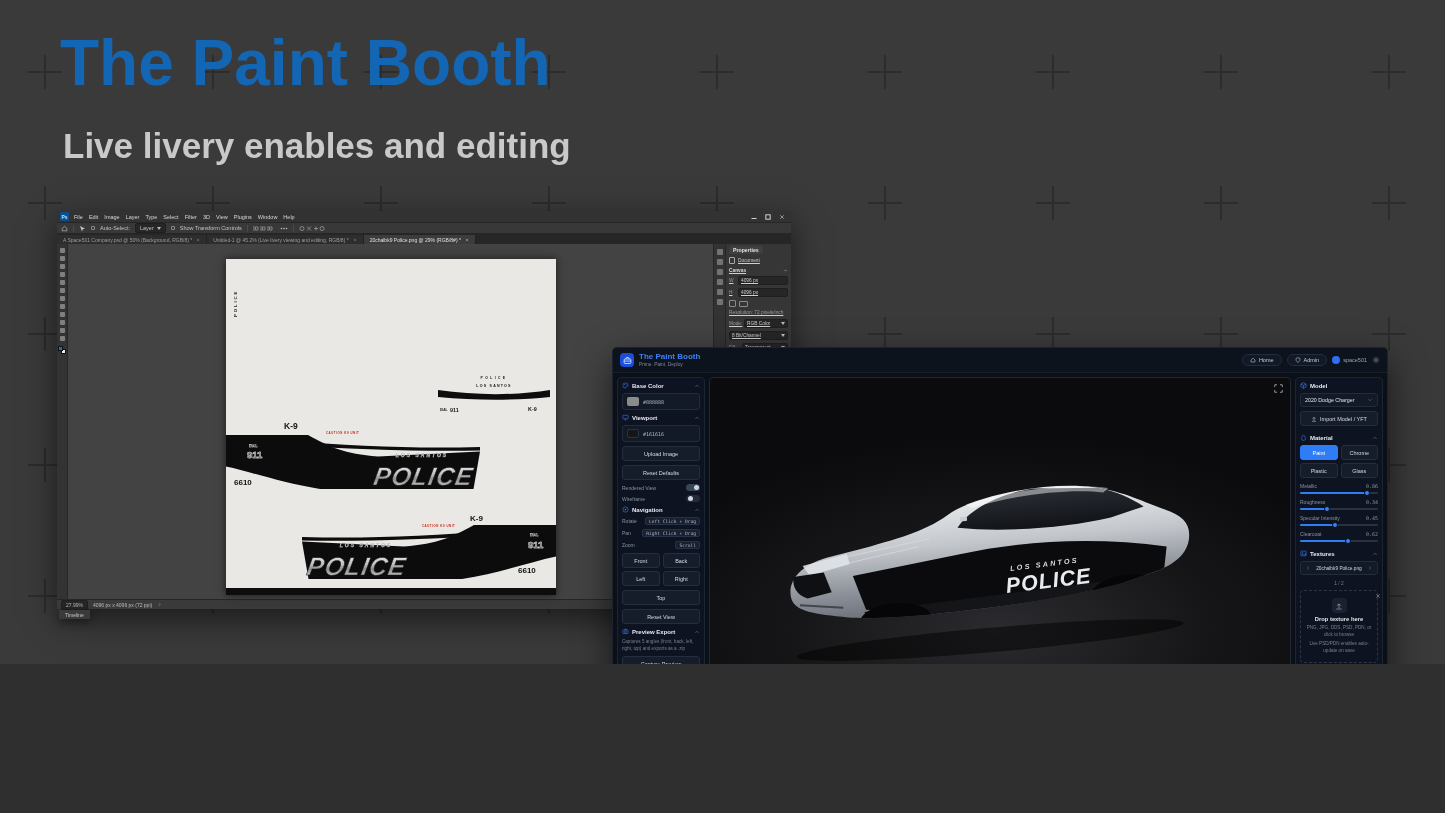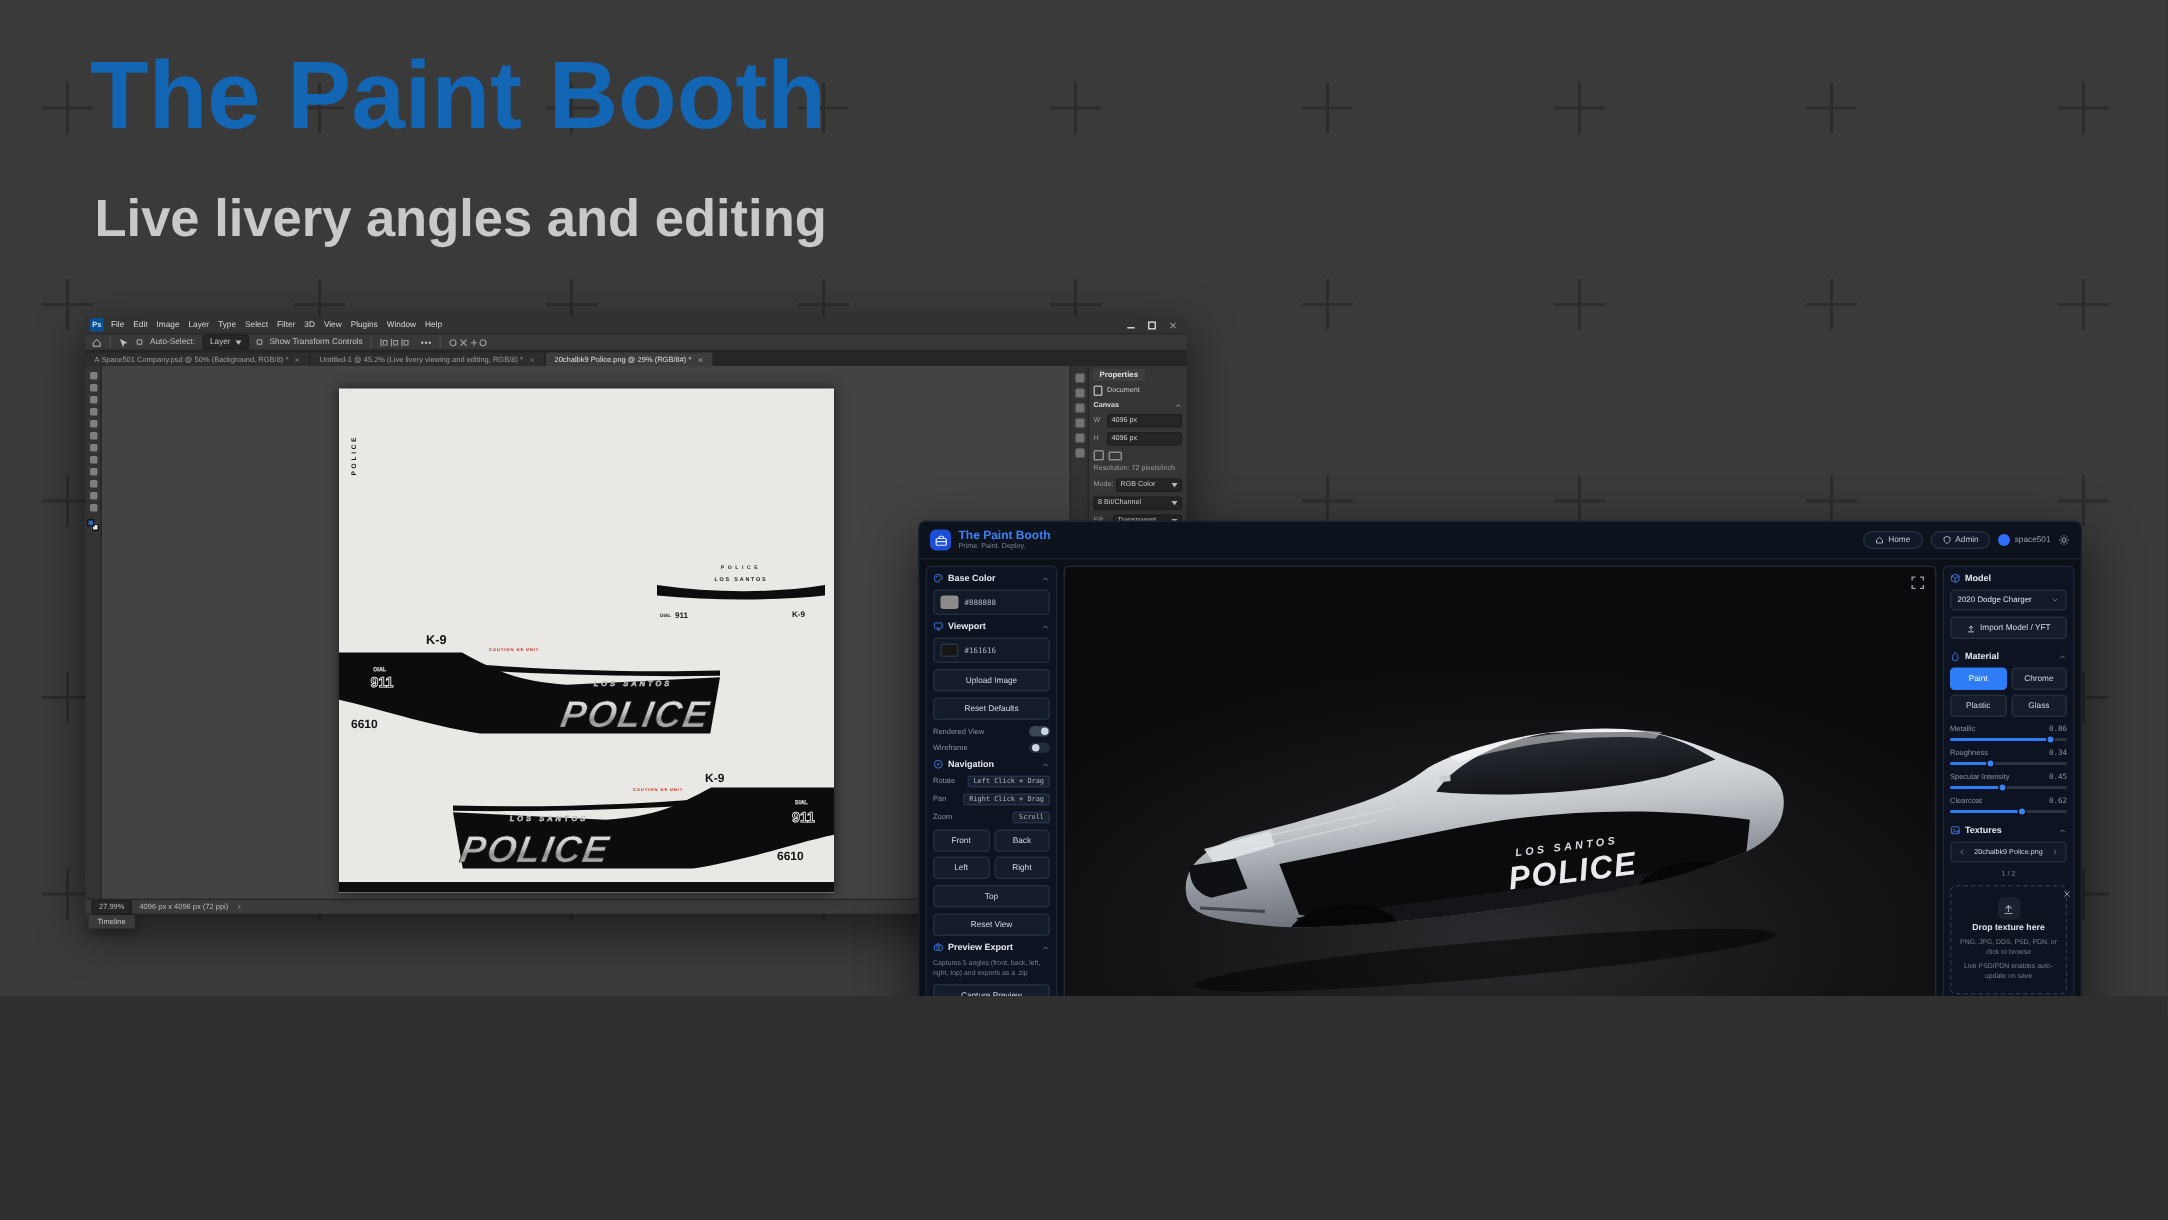--- a/index.html
+++ b/index.html
@@ -25,21 +25,21 @@
   .ps-winbtns{margin-left:auto;display:flex;gap:8px;align-items:center;padding-right:3px;color:#cfcfcf;}
   .ps-winbtns svg{display:block;}
   .ps-options{height:11px;display:flex;align-items:center;gap:5px;background:#383838;border-bottom:1px solid #262626;padding:0 4px;color:#c2c2c2;}
   .ps-box{background:#262626;border:1px solid #1f1f1f;border-radius:2px;padding:1px 4px;display:inline-flex;align-items:center;gap:3px;}
   .chk{width:4px;height:4px;border:1px solid #8a8a8a;border-radius:1px;display:inline-block;}
   .caret{width:0;height:0;border-left:2px solid transparent;border-right:2px solid transparent;border-top:3px solid #bbb;display:inline-block;}
   .vdiv{width:1px;height:7px;background:#4a4a4a;}
   .ps-tabs{height:10px;display:flex;background:#262626;align-items:flex-end;}
   .ps-tab{padding:1.5px 6px;font-size:5px;color:#9e9e9e;background:#2d2d2d;border-right:1px solid #212121;display:flex;gap:4px;align-items:center;white-space:nowrap;}
   .ps-tab.active{background:#3c3c3c;color:#e0e0e0;}
-  .ps-main{flex:1;display:flex;min-height:0;}
+  .ps-main{flex:1;display:flex;min-height:0;text-decoration:underline;}
   .ps-tools{width:11px;background:#333333;border-right:1px solid #262626;display:flex;flex-direction:column;align-items:center;gap:3px;padding-top:4px;}
   .tool{width:5px;height:5px;background:#9a9a9a;border-radius:1px;opacity:.75;}
   .swatches{position:relative;width:8px;height:8px;margin-top:2px;}
   .sw-fg{position:absolute;left:0;top:0;width:5px;height:5px;background:#2f6db3;border:1px solid #111;}
   .sw-bg{position:absolute;right:0;bottom:0;width:5px;height:5px;background:#e8e8e8;border:1px solid #111;}
   .ps-canvas-area{flex:1;position:relative;background:#434343;}
   .ps-canvas{position:absolute;left:158px;top:15px;width:330px;height:336px;background:#e9e8e5;box-shadow:0 0 8px rgba(0,0,0,.6);}
   .ps-panelstrip{width:12px;background:#333;border-left:1px solid #262626;display:flex;flex-direction:column;align-items:center;gap:4px;padding-top:5px;}
   .pstrip{width:6px;height:6px;background:#8f8f8f;opacity:.7;border-radius:1px;}
   .ps-props{width:66px;background:#363636;border-left:1px solid #262626;padding:2px 3px;font-size:4.8px;color:#c9c9c9;overflow:hidden;}
@@ -240,21 +240,21 @@
       <div class="cross" style="left: 1204px; top: 728px;"></div>
       <div class="cross" style="left: 1372px; top: 55px;"></div>
       <div class="cross" style="left: 1372px; top: 186px;"></div>
       <div class="cross" style="left: 1372px; top: 317px;"></div>
       <div class="cross" style="left: 1372px; top: 448px;"></div>
       <div class="cross" style="left: 1372px; top: 579px;"></div>
       <div class="cross" style="left: 1372px; top: 728px;"></div>
     </div>
 
   <div class="page-title">The Paint Booth</div>
-  <div class="page-sub">Live livery angles and editing</div>
+  <div class="page-sub">Live livery enables and editing</div>
 
   <div class="ps">
     <div class="ps-titlebar">
       <div class="ps-logo">Ps</div>
       <div class="ps-menu">
         <span>File</span>
         <span>Edit</span>
         <span>Image</span>
         <span>Layer</span>
         <span>Type</span>

